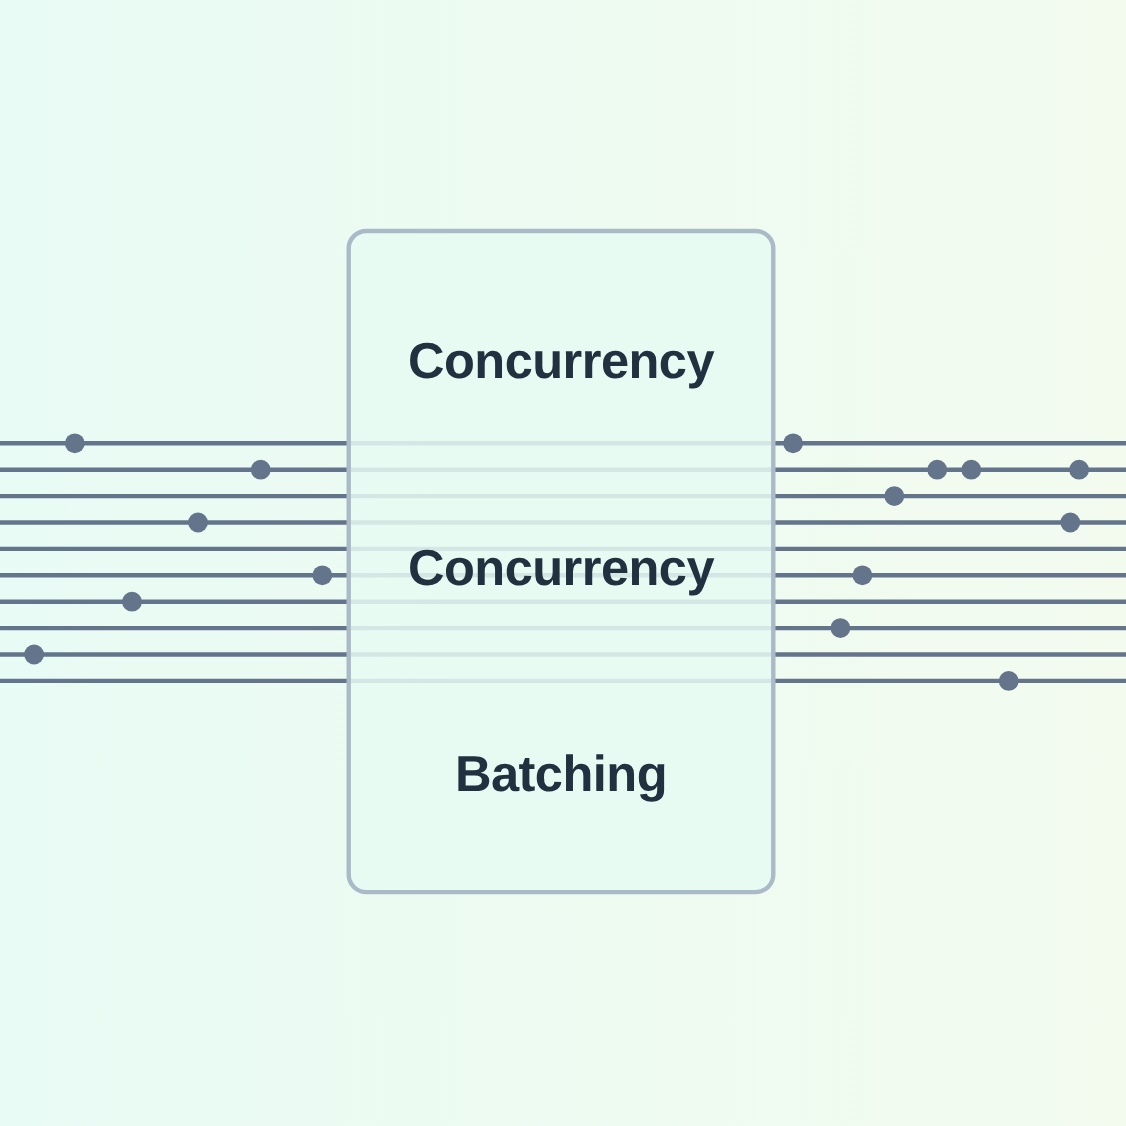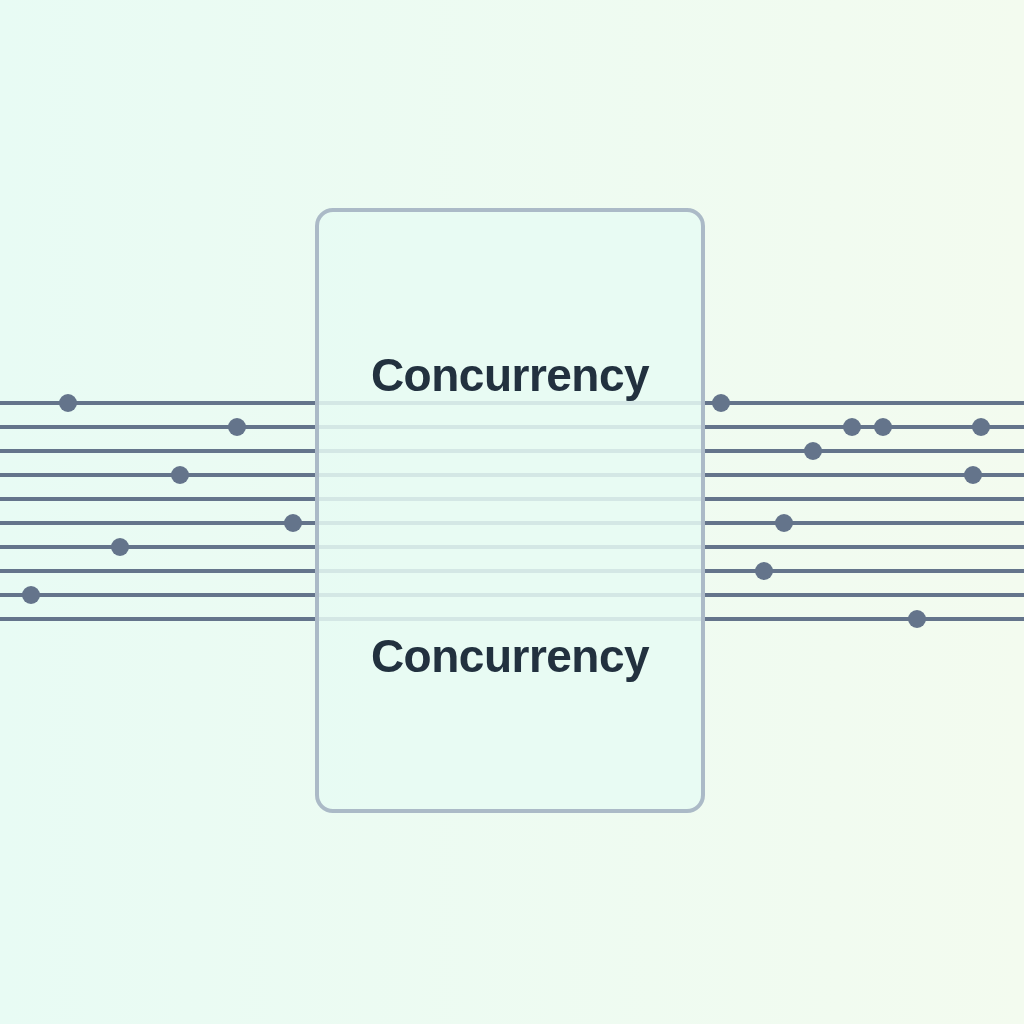--- a/index.html
+++ b/index.html
@@ -79,15 +79,16 @@
       <circle cx="973" cy="475" r="9" fill="#64748b"></circle>
       <circle cx="784" cy="523" r="9" fill="#64748b"></circle>
       <circle cx="764" cy="571" r="9" fill="#64748b"></circle>
       <circle cx="917" cy="619" r="9" fill="#64748b"></circle>
     </svg>
 
   <div class="card">
 
   <div class="card-item">Concurrency</div>
       <div class="card-item">Concurrency</div>
+      <div class="card-item">Batching</div>
     </div>
 
 </div>
 
 </body></html>

